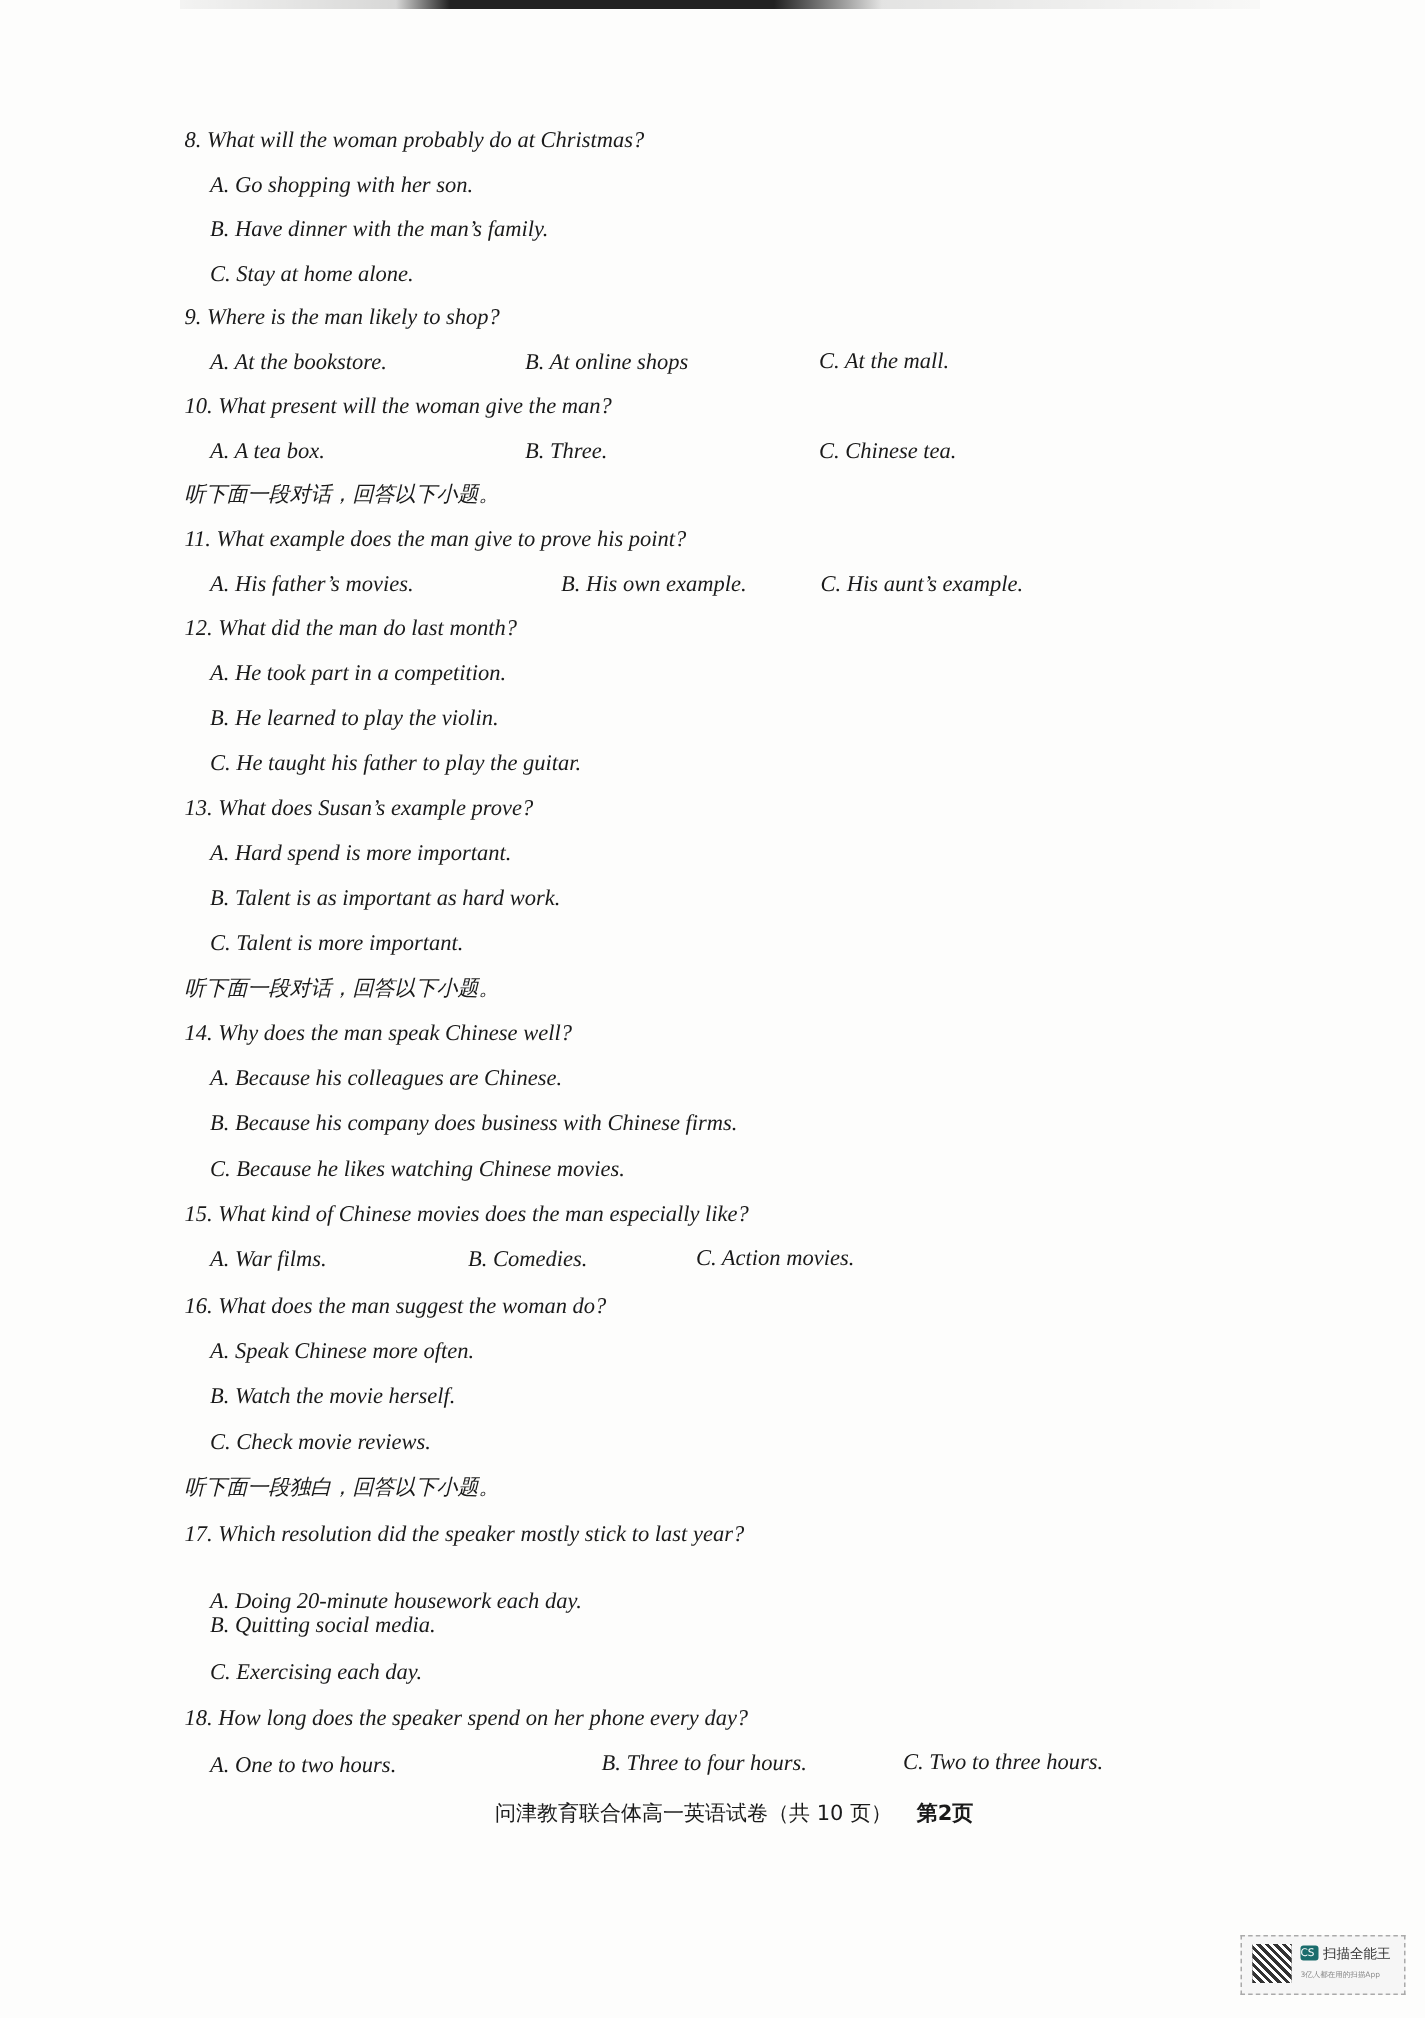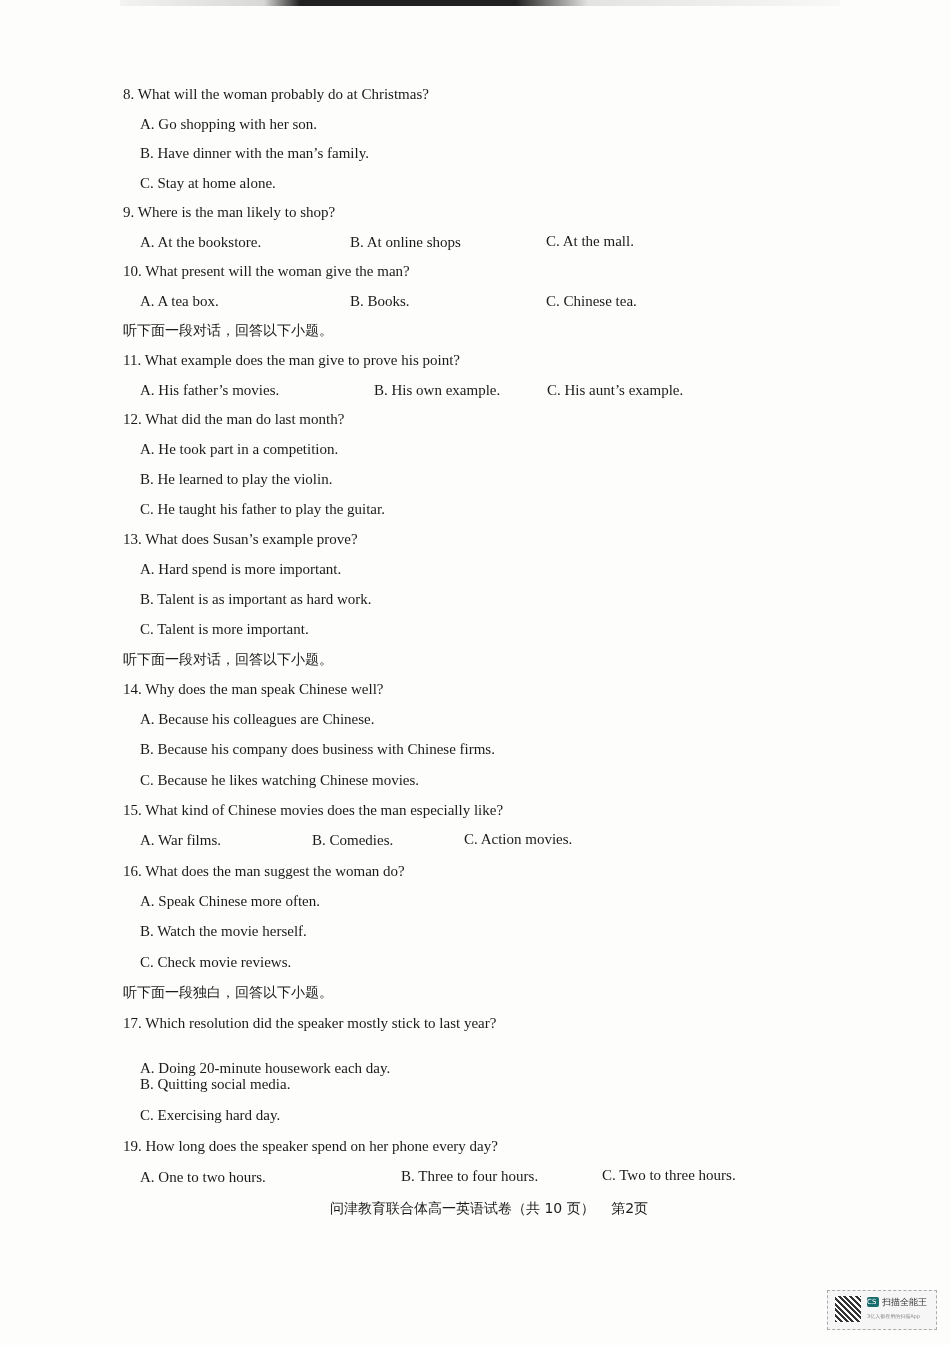--- a/index.html
+++ b/index.html
@@ -1,20 +1,20 @@
 <!DOCTYPE html>
 <html><head>
 <meta charset="utf-8">
 <style>
   html,body{margin:0;padding:0;}
   body{width:950px;height:1345px;background:#fdfdfc;position:relative;overflow:hidden;
        font-family:"Liberation Serif","DejaVu Serif",serif;color:#1a1a1a;}
   .topbar{position:absolute;top:0;left:120px;width:720px;height:6px;
           background:linear-gradient(to right,rgba(0,0,0,0.04),rgba(0,0,0,0.15) 20%,#222 25%,#222 55%,rgba(0,0,0,0.1) 65%,rgba(0,0,0,0.02));}
-  .line{position:absolute;font-size:15px;white-space:nowrap;line-height:18px;}
+  .line{position:absolute;font-size:15px;white-space:nowrap;line-height:18px;font-style:italic;}
   .q{left:123px;}
   .opt{left:140px;}
   .cn{left:123px;font-family:"DejaVu Sans",sans-serif;font-size:14px;}
   .footer{position:absolute;top:1200px;left:330px;font-family:"DejaVu Sans",sans-serif;font-size:14px;white-space:nowrap;}
   .stamp{position:absolute;left:827px;top:1290px;width:108px;height:38px;border:1px dashed #aaa;background:#f6f6f6;}
   .qr{position:absolute;left:7px;top:5px;width:26px;height:26px;
       background:repeating-linear-gradient(45deg,#333 0 2px,#fff 2px 4px),#333;}
   .cs{position:absolute;left:39px;top:6px;width:12px;height:10px;background:#1a6c6c;color:#fff;font-size:7px;font-family:"DejaVu Sans",sans-serif;text-align:left;line-height:10px;border-radius:2px;}
   .stamp-title{position:absolute;left:54px;top:5px;font-size:9px;font-family:"DejaVu Sans",sans-serif;color:#333;}
   .stamp-sub{position:absolute;left:39px;top:22px;font-size:5px;font-family:"DejaVu Sans",sans-serif;color:#888;}
@@ -29,21 +29,21 @@
 <div class="line opt" style="top:144px">B. Have dinner with the man’s family.</div>
 <div class="line opt" style="top:174px">C. Stay at home alone.</div>
 
 <div class="line q" style="top:203px">9. Where is the man likely to shop?</div>
 <div class="line opt" style="top:233px">A. At the bookstore.</div>
 <div class="line" style="top:233px;left:350px">B. At online shops</div>
 <div class="line" style="top:232px;left:546px">C. At the mall.</div>
 
 <div class="line q" style="top:262px">10. What present will the woman give the man?</div>
 <div class="line opt" style="top:292px">A. A tea box.</div>
-<div class="line" style="top:292px;left:350px">B. Books.</div>
+<div class="line" style="top:292px;left:350px">B. Three.</div>
 <div class="line" style="top:292px;left:546px">C. Chinese tea.</div>
 
 <div class="line cn" style="top:321px">听下面一段对话，回答以下小题。</div>
 
 <div class="line q" style="top:351px">11. What example does the man give to prove his point?</div>
 <div class="line opt" style="top:381px">A. His father’s movies.</div>
 <div class="line" style="top:381px;left:374px">B. His own example.</div>
 <div class="line" style="top:381px;left:547px">C. His aunt’s example.</div>
 
 <div class="line q" style="top:410px">12. What did the man do last month?</div>
@@ -71,30 +71,30 @@
 <div class="line q" style="top:862px">16. What does the man suggest the woman do?</div>
 <div class="line opt" style="top:892px">A. Speak Chinese more often.</div>
 <div class="line opt" style="top:922px">B. Watch the movie herself.</div>
 <div class="line opt" style="top:953px">C. Check movie reviews.</div>
 
 <div class="line cn" style="top:983px">听下面一段独白，回答以下小题。</div>
 
 <div class="line q" style="top:1014px">17. Which resolution did the speaker mostly stick to last year?</div>
 <div class="line opt" style="top:1059px">A. Doing 20-minute housework each day.</div>
 <div class="line opt" style="top:1075px">B. Quitting social media.</div>
-<div class="line opt" style="top:1106px">C. Exercising hard day.</div>
+<div class="line opt" style="top:1106px">C. Exercising each day.</div>
 
-<div class="line q" style="top:1137px">19. How long does the speaker spend on her phone every day?</div>
+<div class="line q" style="top:1137px">18. How long does the speaker spend on her phone every day?</div>
 <div class="line opt" style="top:1168px">A. One to two hours.</div>
 <div class="line" style="top:1167px;left:401px">B. Three to four hours.</div>
 <div class="line" style="top:1166px;left:602px">C. Two to three hours.</div>
 
 <div class="footer">
   <span>问津教育联合体高一英语试卷（共 10 页）</span>
-  <span style="margin-left:12px;font-weight:normal">第2页</span>
+  <span style="margin-left:12px;font-weight:bold">第2页</span>
 </div>
 
 <div class="stamp">
   <div class="qr"></div>
   <div class="cs">CS</div>
   <div class="stamp-title">扫描全能王</div>
   <div class="stamp-sub">3亿人都在用的扫描App</div>
 </div>
 
 </body></html>

